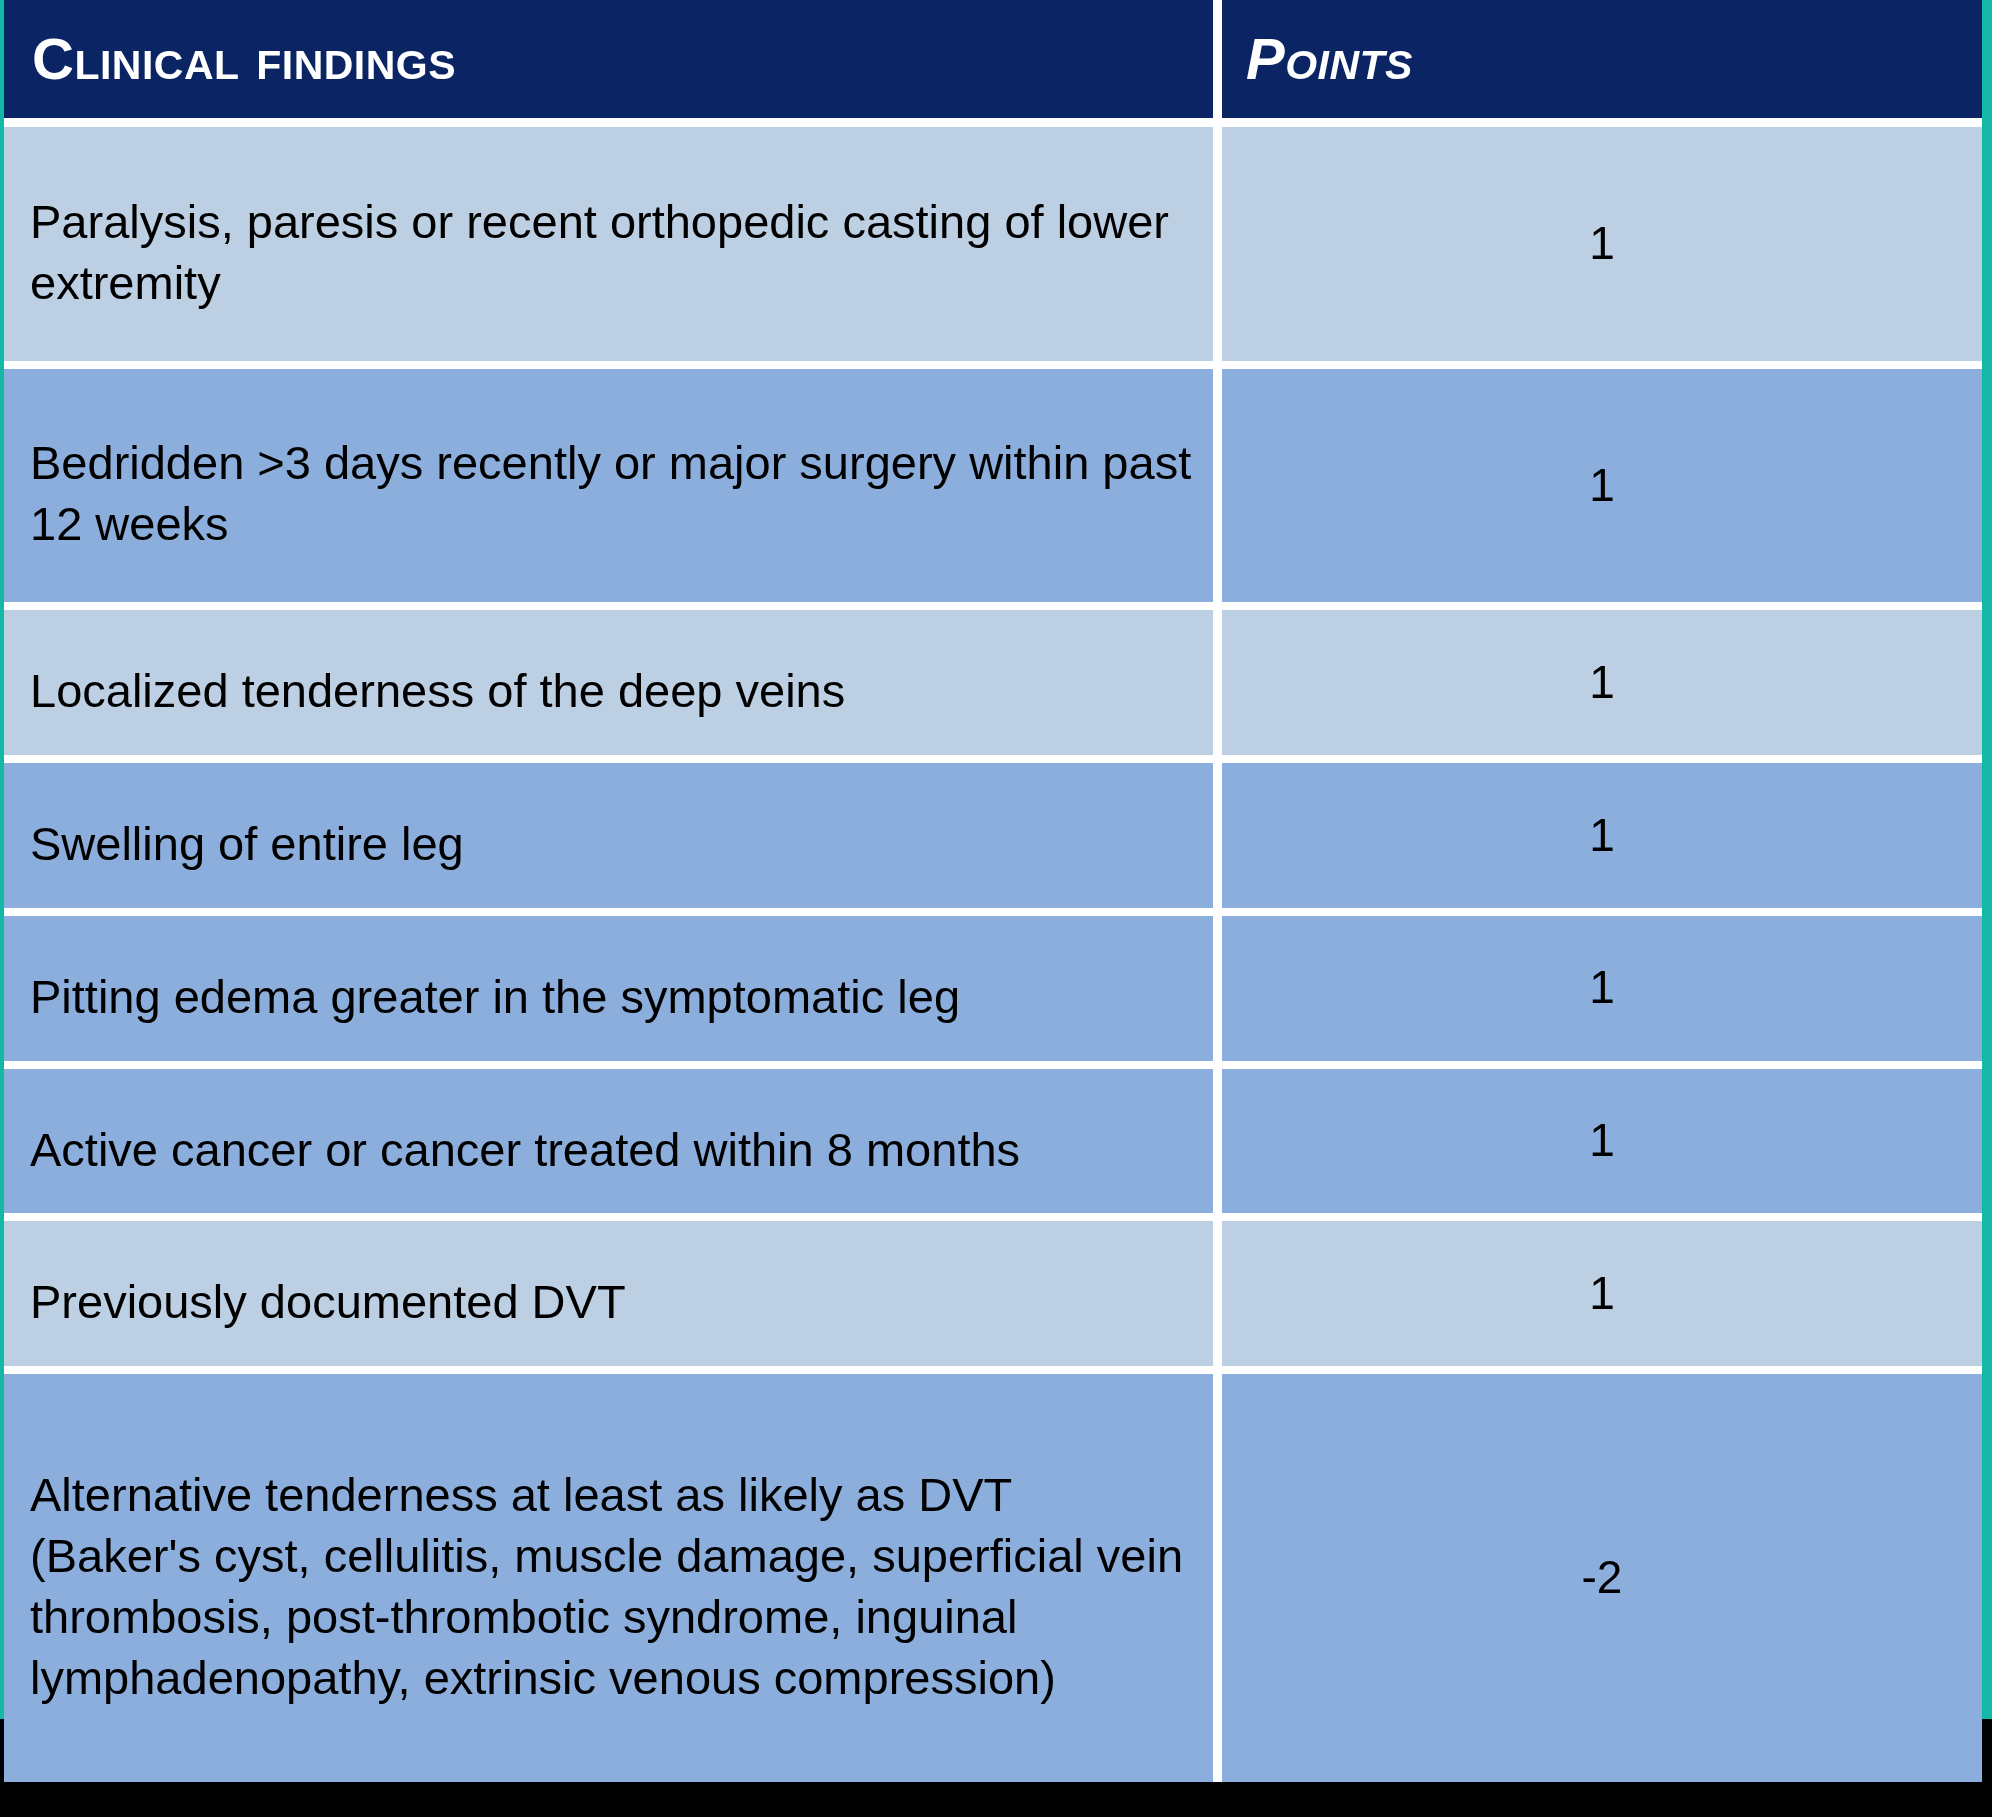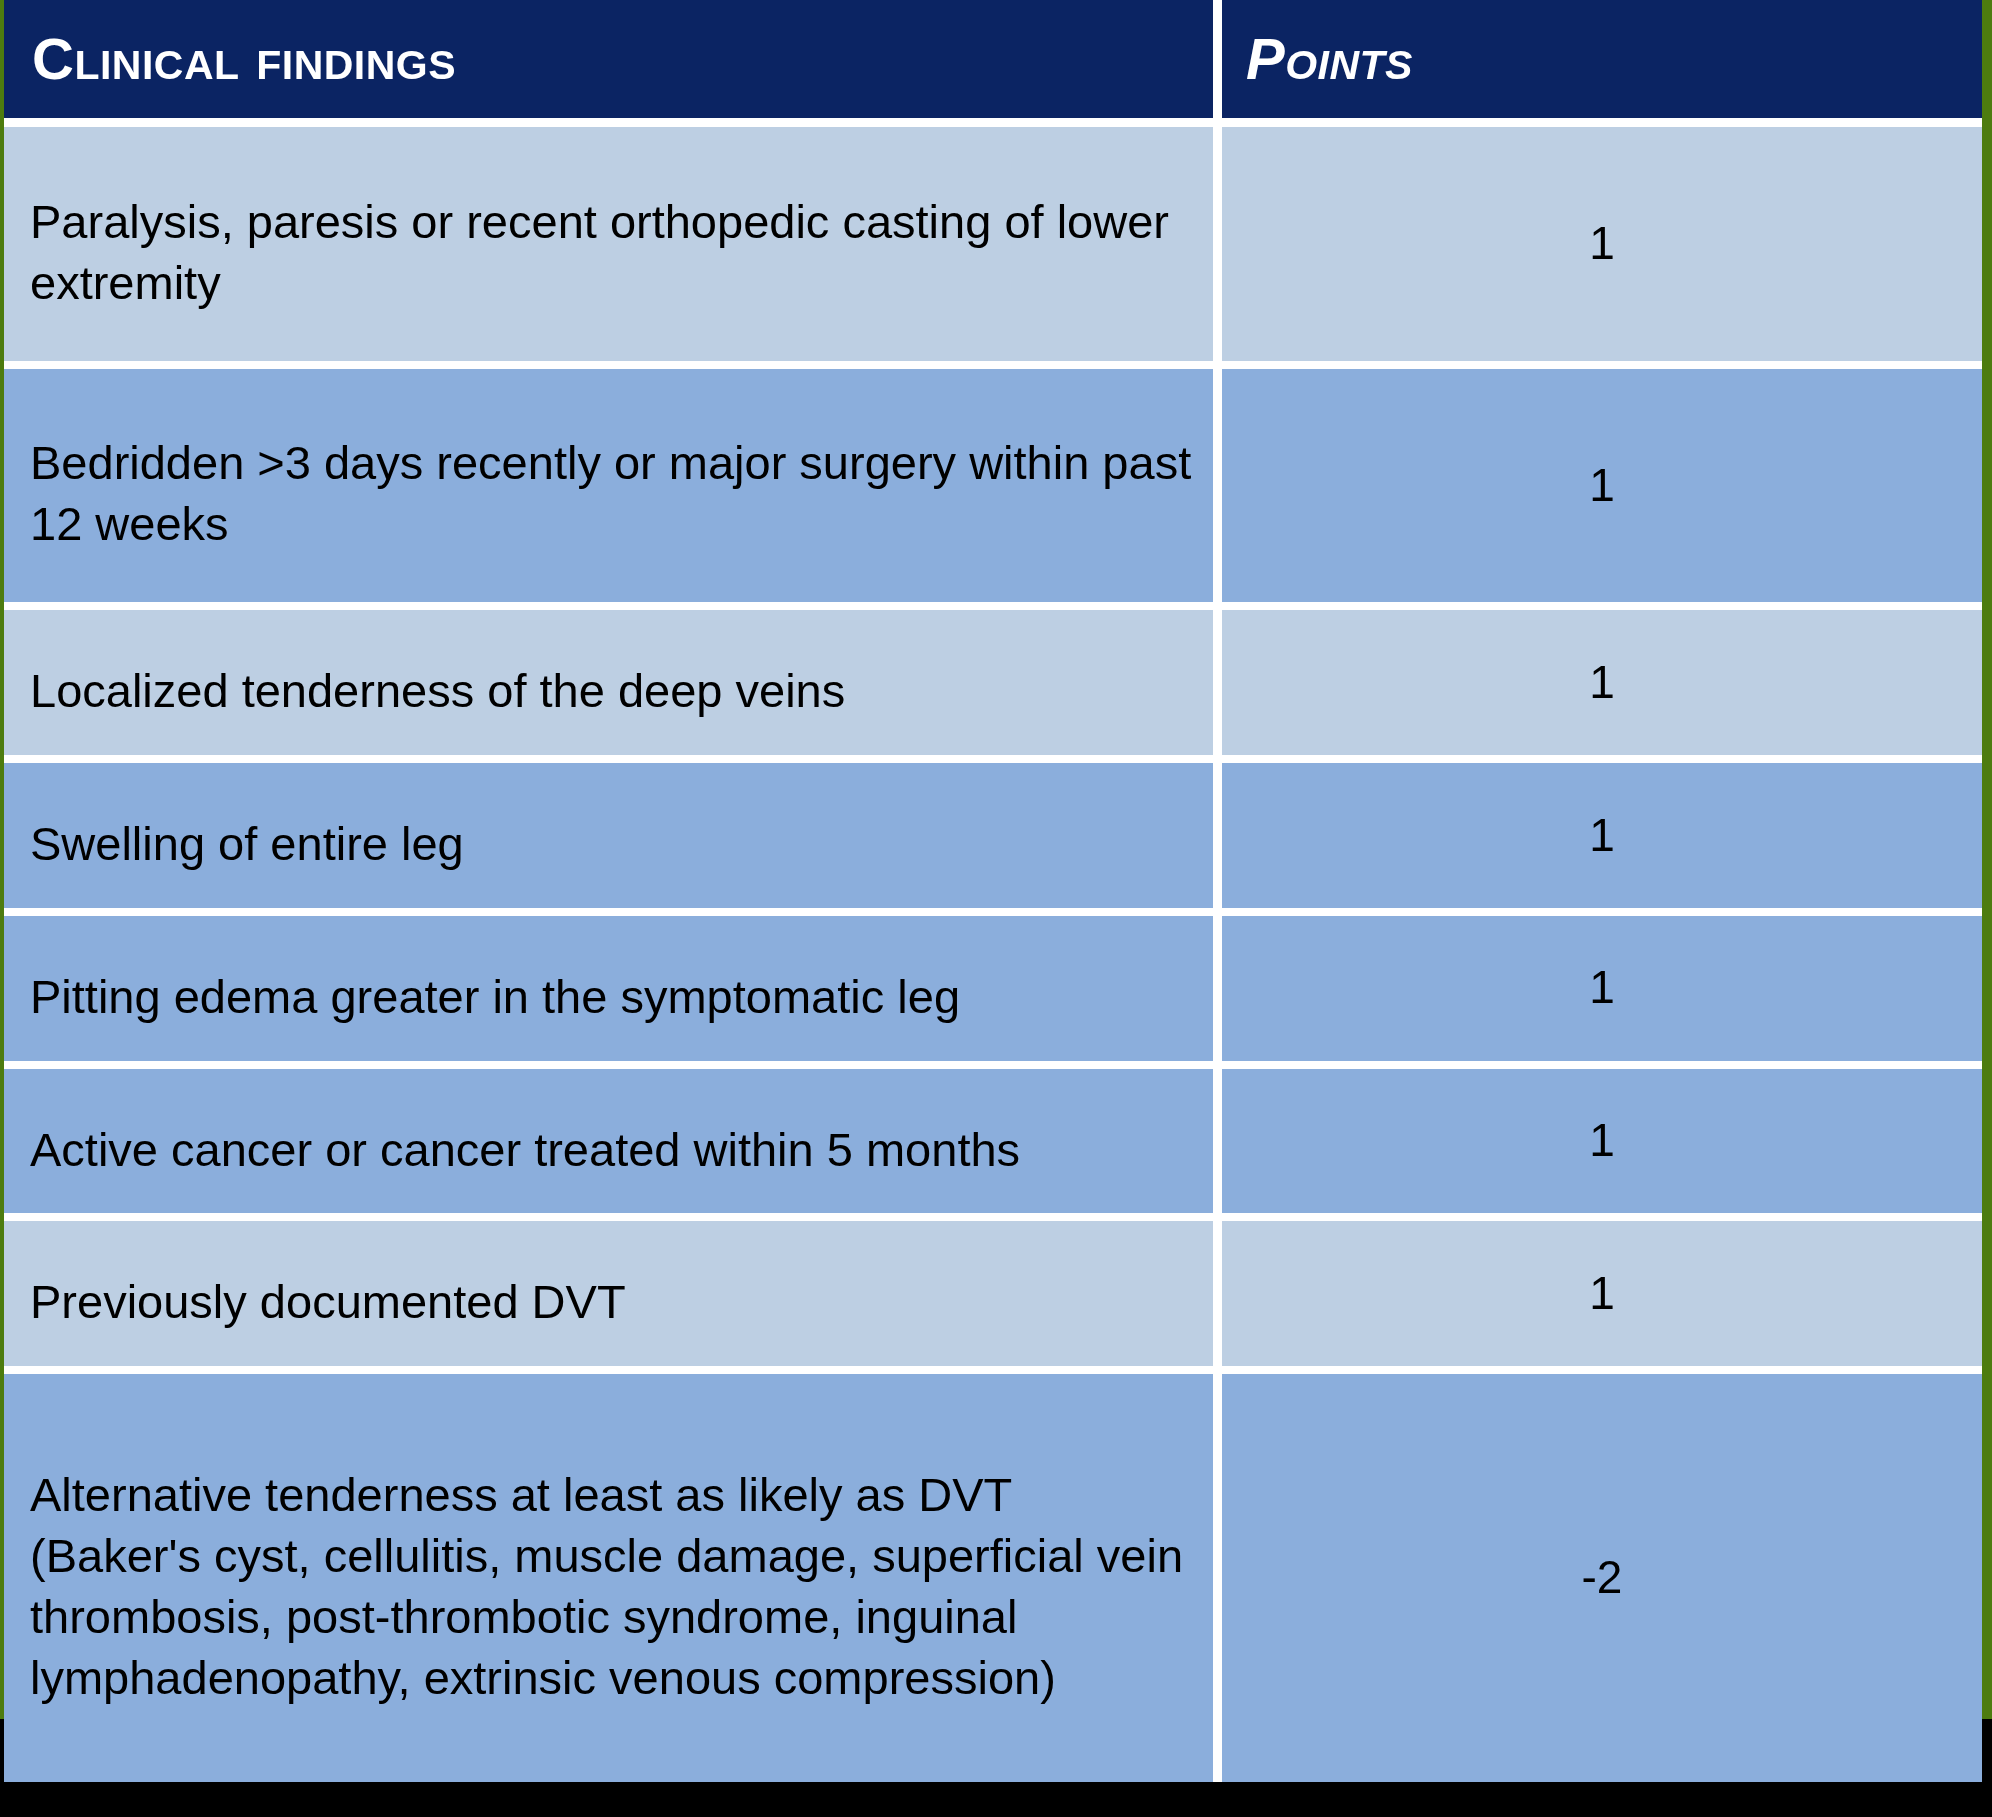--- a/index.html
+++ b/index.html
@@ -11,21 +11,21 @@
     width: 1992px;
     height: 1817px;
     font-family: "Liberation Sans", sans-serif;
     overflow: hidden;
   }
 
   #page {
     position: relative;
     width: 1992px;
     height: 1719px;
-    background: #4d7c0f;
+    background: #14b8a6;
     box-sizing: border-box;
   }
 
   
   #table-wrap {
     position: absolute;
     left: 4px;
     top: 0px;
     width: 1978px;
     height: 1782px;
@@ -159,21 +159,21 @@
             <td class="finding">Swelling of entire leg</td>
             <td class="gap"></td>
             <td class="points">1</td>
           </tr>
           <tr class="even">
             <td class="finding">Pitting edema greater in the symptomatic leg</td>
             <td class="gap"></td>
             <td class="points">1</td>
           </tr>
           <tr class="even">
-            <td class="finding">Active cancer or cancer treated within 5 months</td>
+            <td class="finding">Active cancer or cancer treated within 8 months</td>
             <td class="gap"></td>
             <td class="points">1</td>
           </tr>
           <tr class="odd">
             <td class="finding">Previously documented DVT</td>
             <td class="gap"></td>
             <td class="points">1</td>
           </tr>
           <tr class="even">
             <td class="finding">Alternative tenderness at least as likely as DVT (Baker's cyst, cellulitis, muscle damage, superficial vein thrombosis, post-thrombotic syndrome, inguinal lymphadenopathy, extrinsic venous compression)</td>

